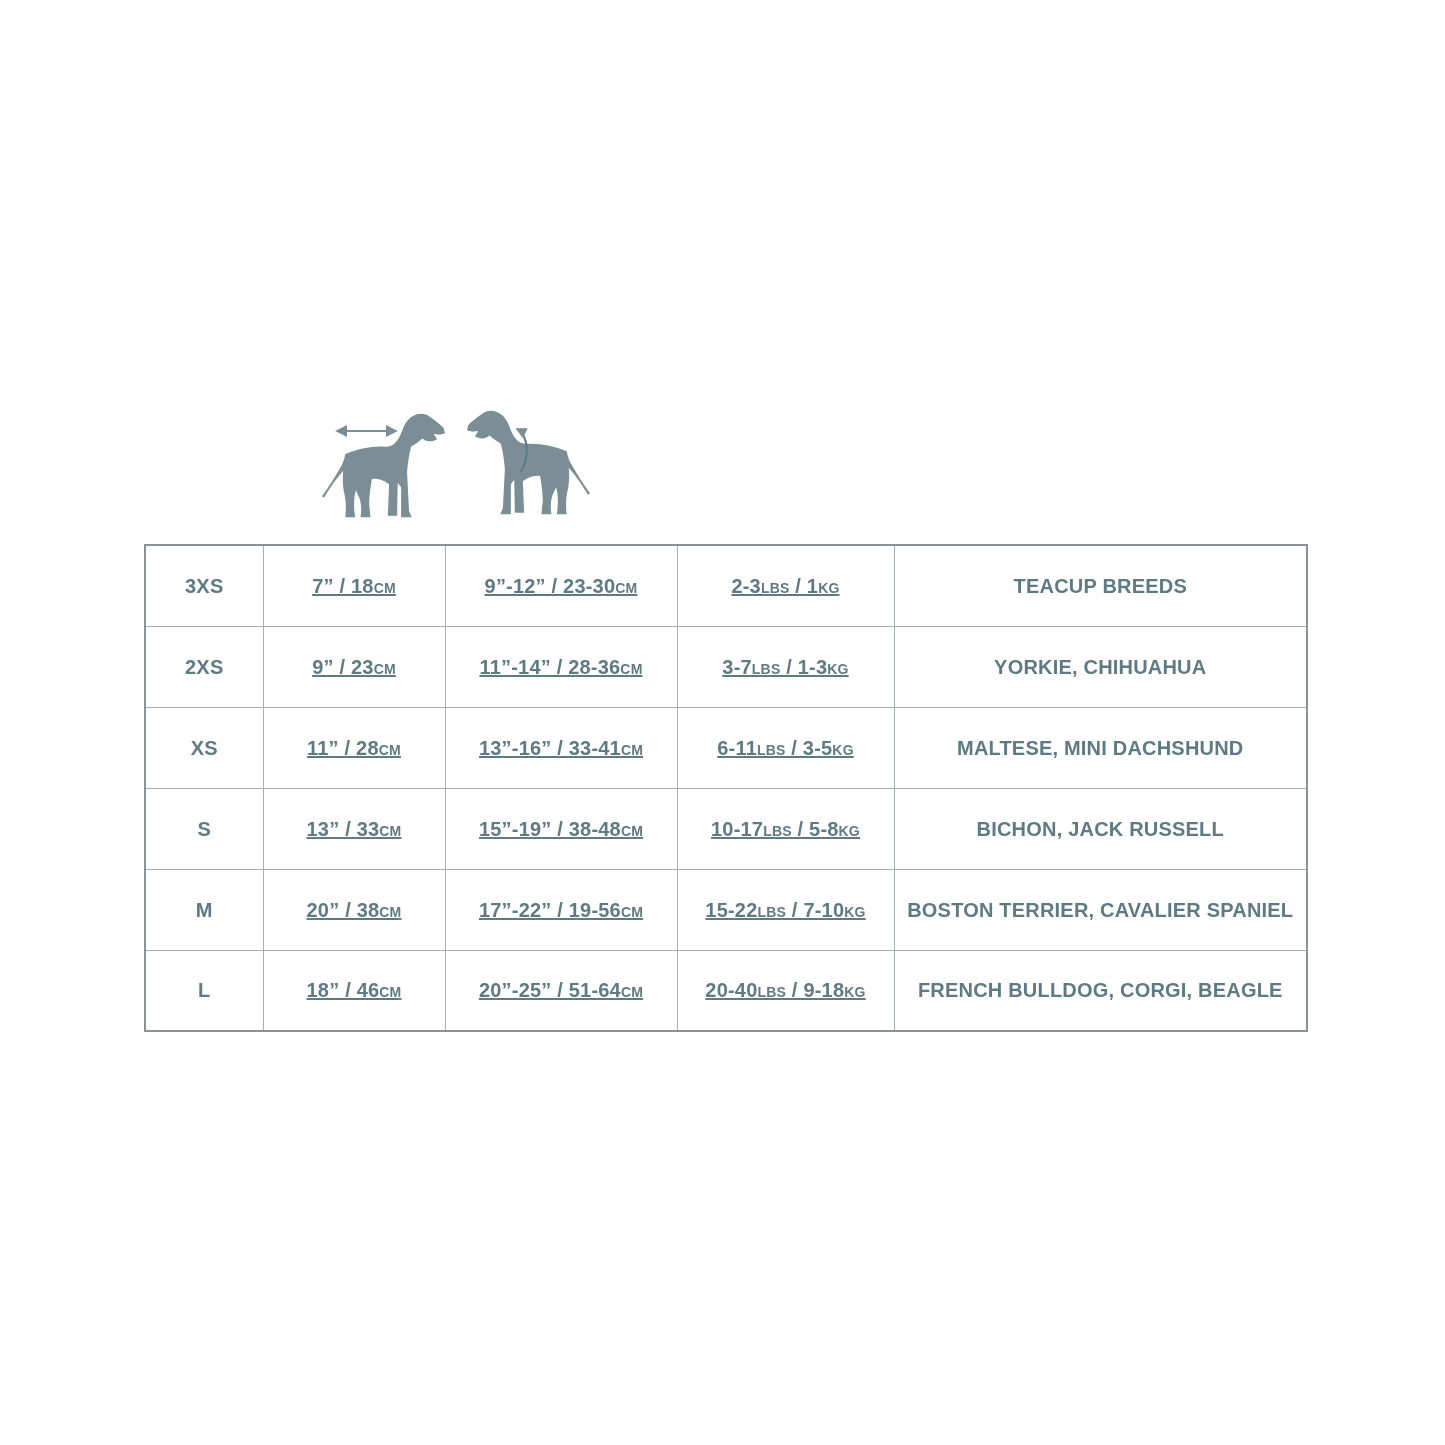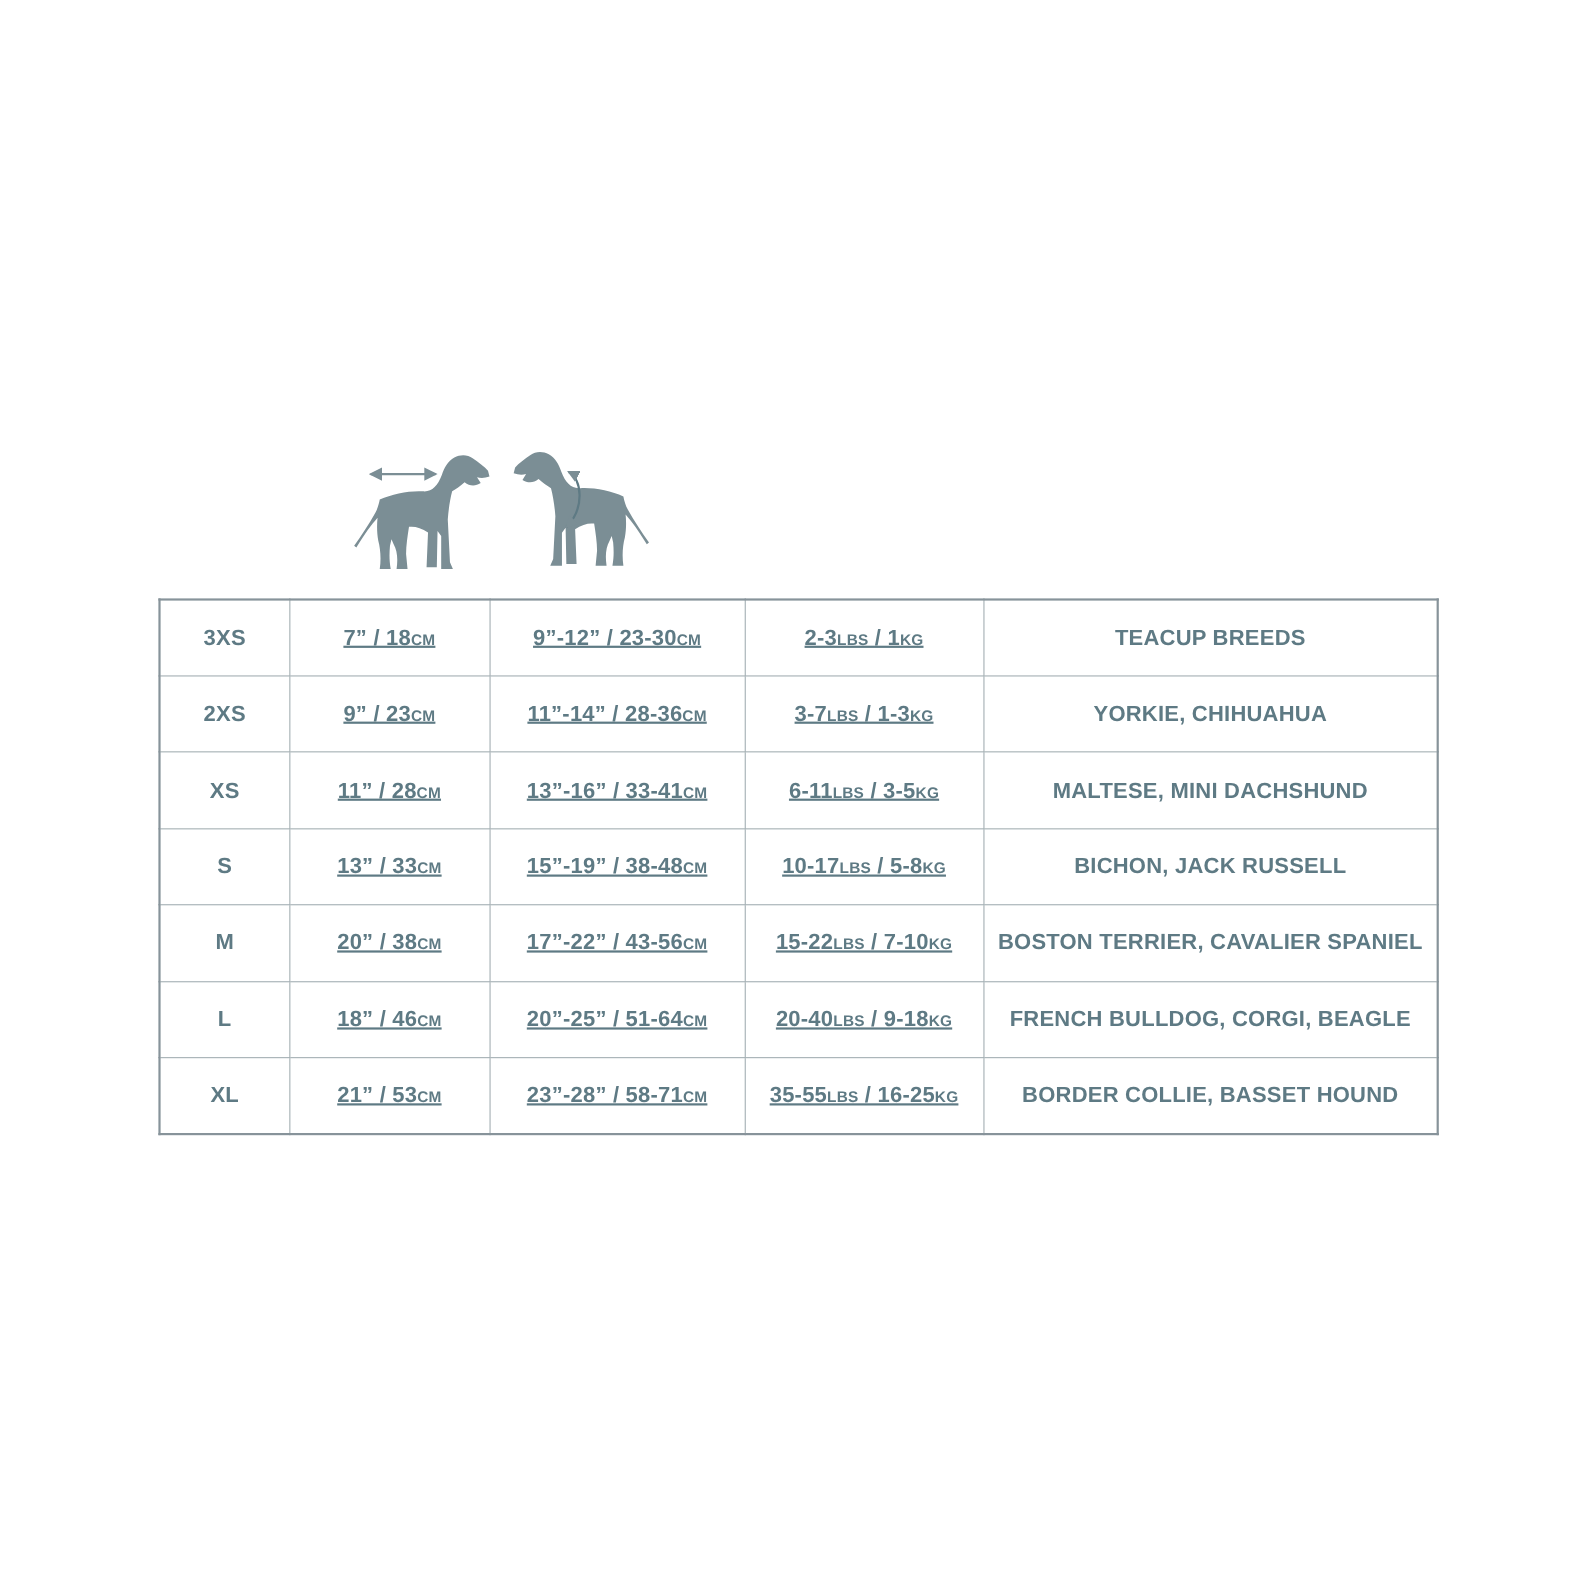--- a/index.html
+++ b/index.html
@@ -158,34 +158,27 @@
       <tr>
         <td>S</td>
         <td class="unit-cell">13” / 33cm</td>
         <td class="unit-cell">15”-19” / 38-48cm</td>
         <td class="unit-cell">10-17lbs / 5-8kg</td>
         <td>BICHON, JACK RUSSELL</td>
       </tr>
       <tr>
         <td>M</td>
         <td class="unit-cell">20” / 38cm</td>
-        <td class="unit-cell">17”-22” / 43-56cm</td>
+        <td class="unit-cell">17”-22” / 19-56cm</td>
         <td class="unit-cell">15-22lbs / 7-10kg</td>
         <td>BOSTON TERRIER, CAVALIER SPANIEL</td>
       </tr>
       <tr>
         <td>L</td>
         <td class="unit-cell">18” / 46cm</td>
         <td class="unit-cell">20”-25” / 51-64cm</td>
         <td class="unit-cell">20-40lbs / 9-18kg</td>
         <td>FRENCH BULLDOG, CORGI, BEAGLE</td>
       </tr>
-      <tr>
-        <td>XL</td>
-        <td class="unit-cell">21” / 53cm</td>
-        <td class="unit-cell">23”-28” / 58-71cm</td>
-        <td class="unit-cell">35-55lbs / 16-25kg</td>
-        <td>BORDER COLLIE, BASSET HOUND</td>
-      </tr>
     </tbody>
   </table>
 
 </div>
 
 </body></html>

